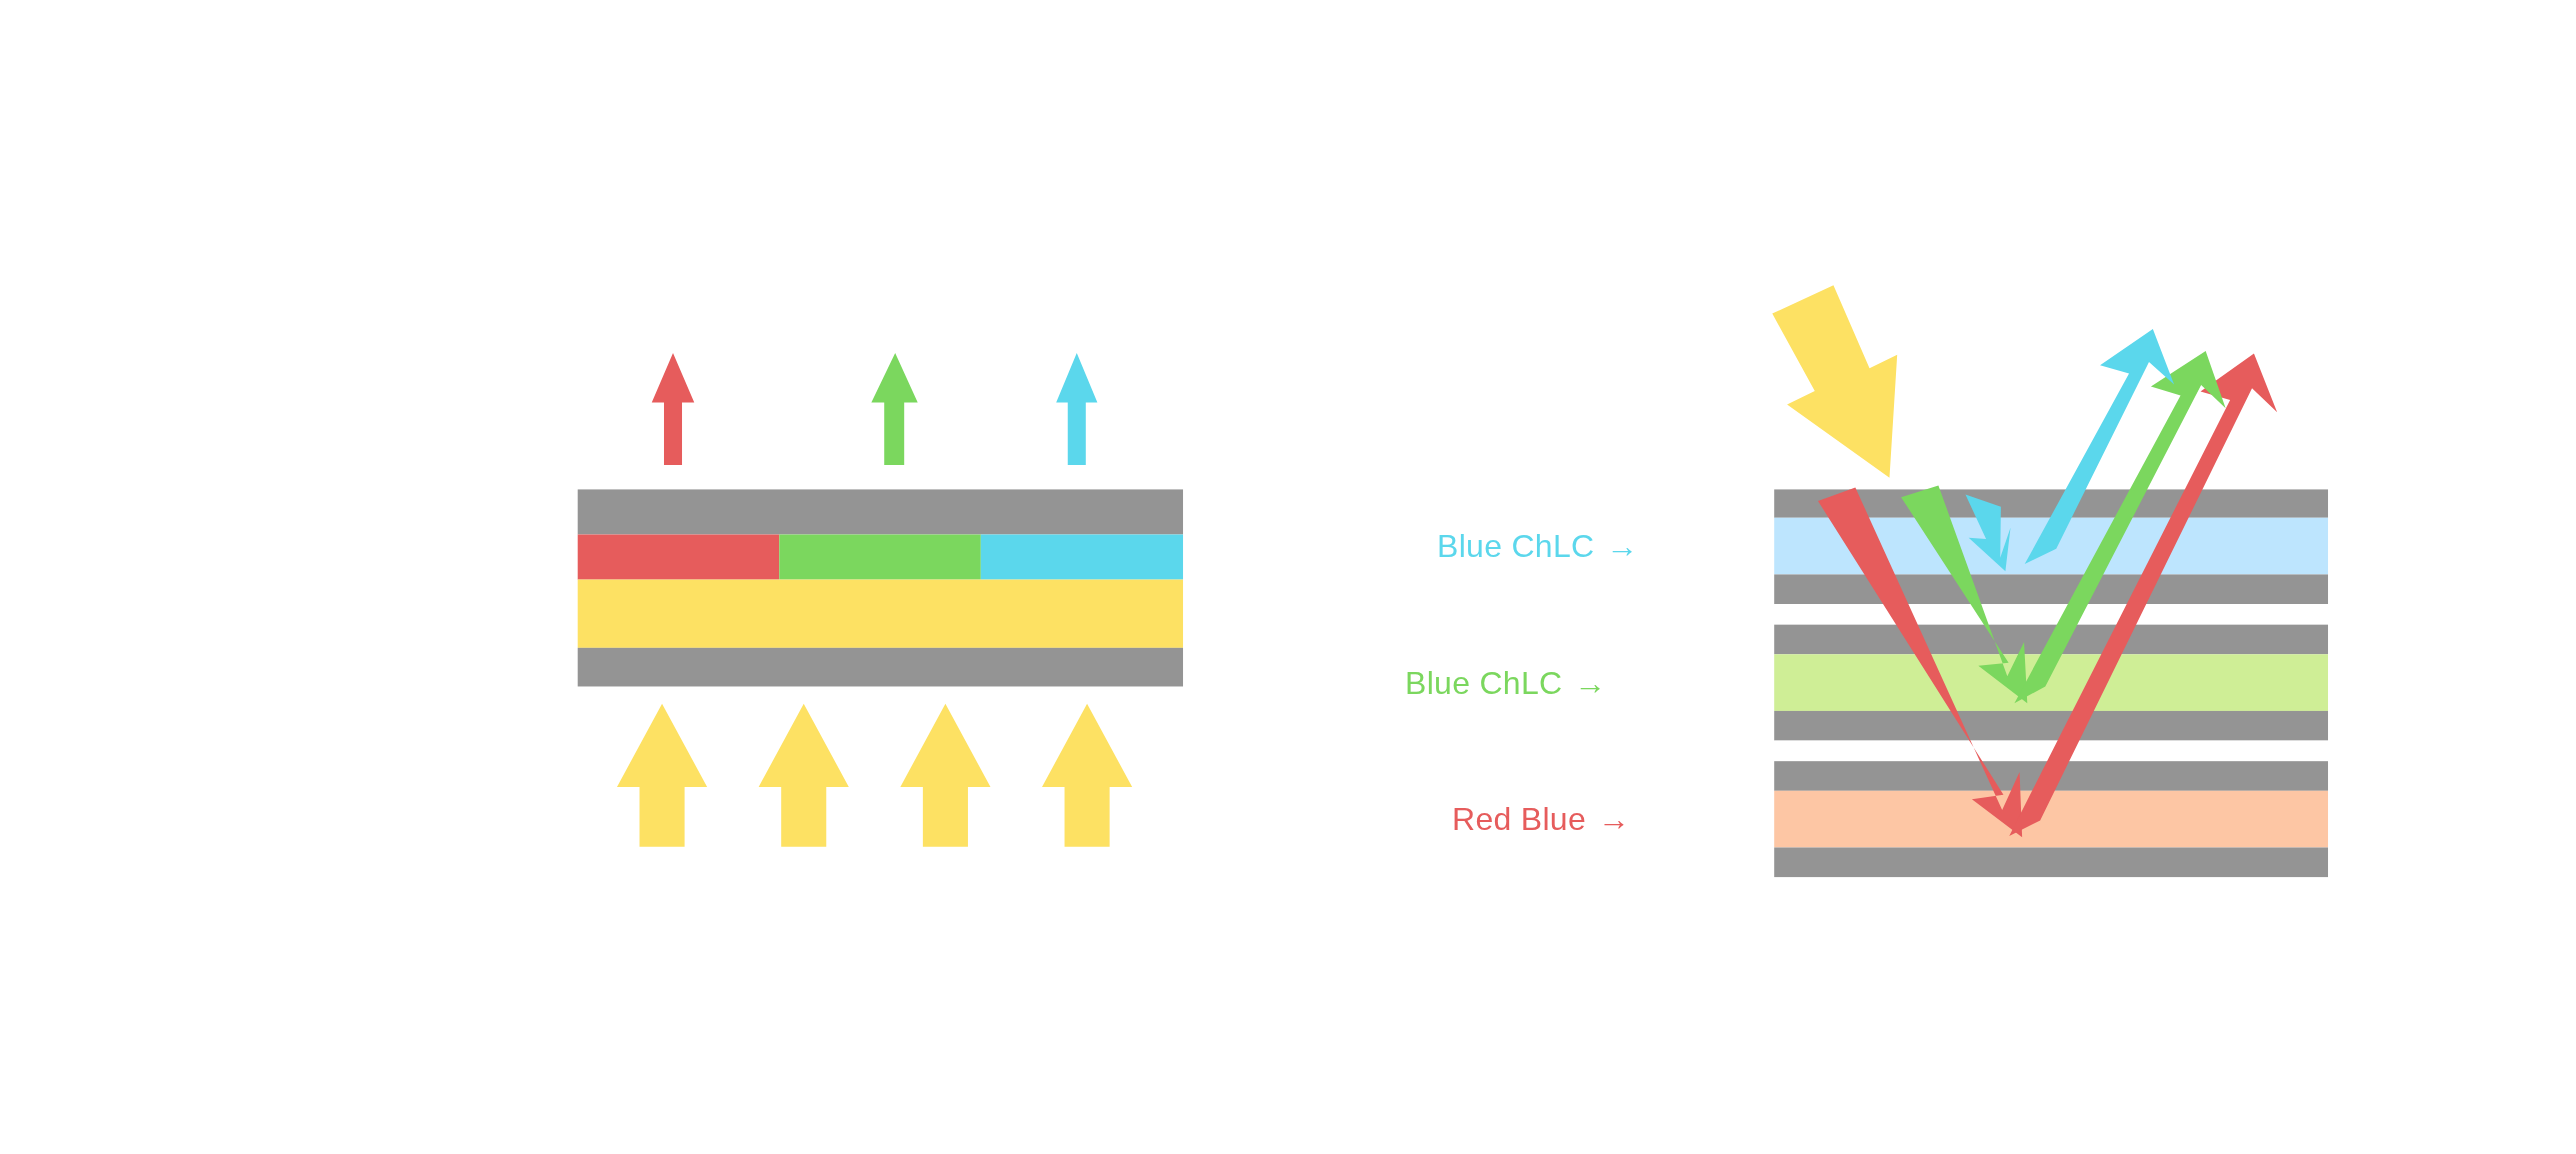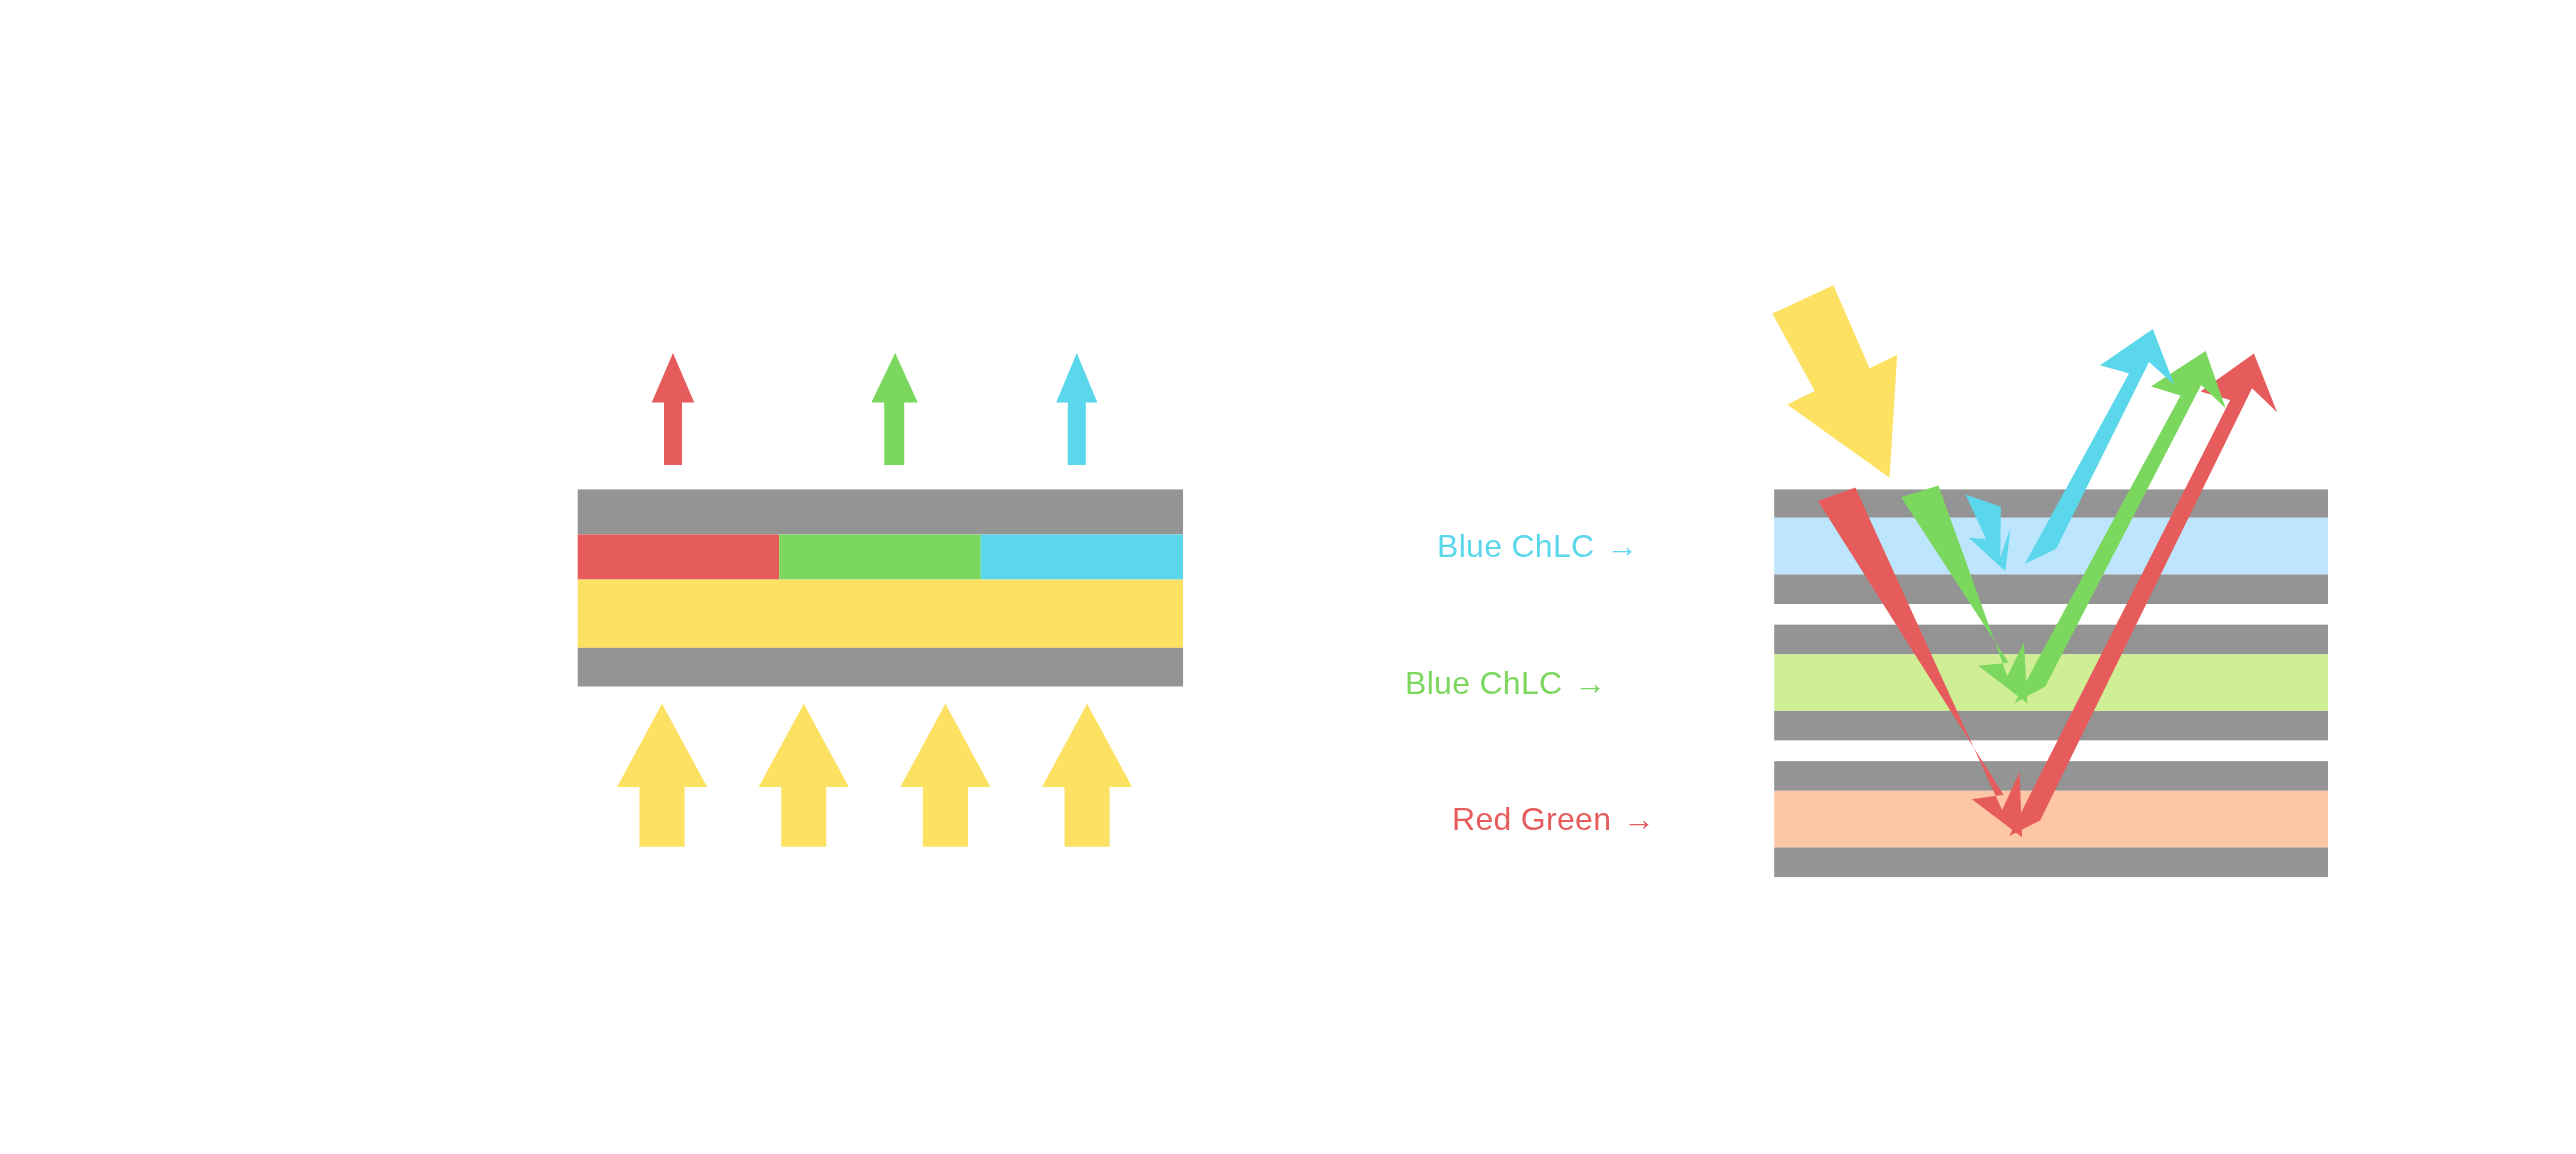--- a/index.html
+++ b/index.html
@@ -90,17 +90,17 @@
 
   <div class="lbl" style="left:1437px;top:546px;color:#5BD7EC;">
     <span>Blue ChLC</span><span style="padding-left:11.6px;">→</span>
   </div>
 
   <div class="lbl" style="left:1405px;top:683px;color:#7BD75E;">
     <span>Blue ChLC</span><span style="padding-left:11.6px;">→</span>
   </div>
 
   <div class="lbl" style="left:1452px;top:819px;color:#E65C5C;">
-    <span>Red Green</span><span style="padding-left:11.6px;">→</span>
+    <span>Red Blue</span><span style="padding-left:11.6px;">→</span>
   </div>
 
 </div>
 
 
 </body></html>

